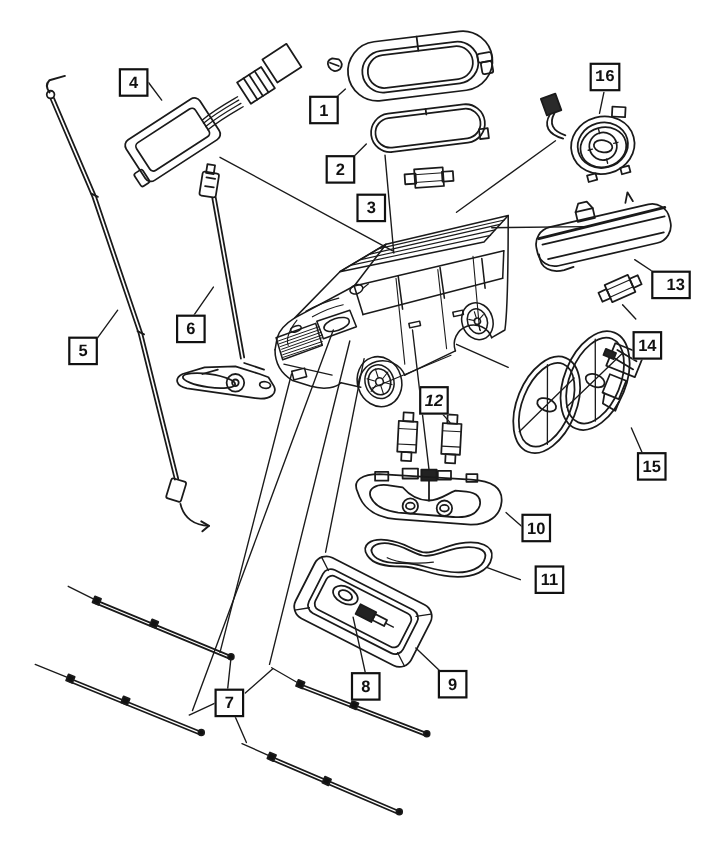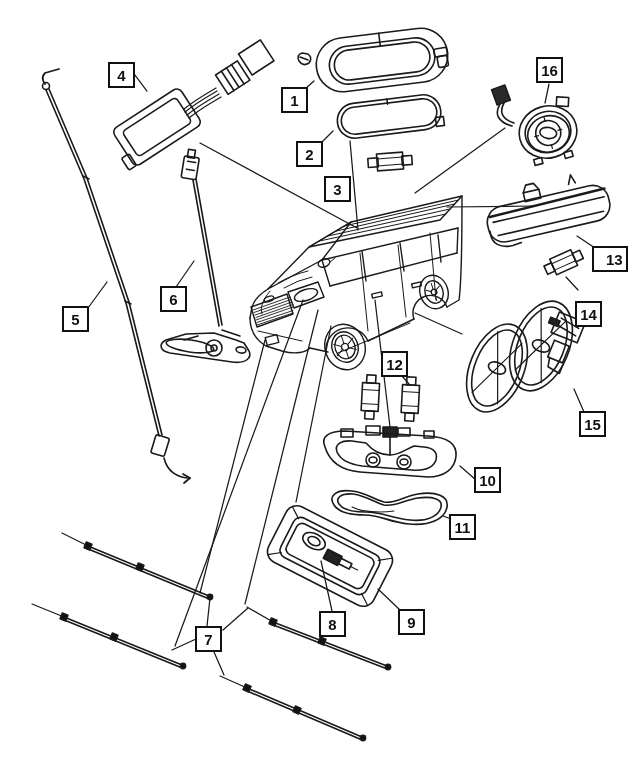--- a/index.html
+++ b/index.html
@@ -353,21 +353,21 @@
       <div class="callout" style="left: 281px; top: 87px;">1</div>
       <div class="callout" style="left: 296px; top: 141px;">2</div>
       <div class="callout" style="left: 324px; top: 176px;">3</div>
       <div class="callout" style="left: 108px; top: 62px;">4</div>
       <div class="callout" style="left: 62px; top: 306px;">5</div>
       <div class="callout" style="left: 160px; top: 286px;">6</div>
       <div class="callout" style="left: 195px; top: 626px;">7</div>
       <div class="callout" style="left: 319px; top: 611px;">8</div>
       <div class="callout" style="left: 398px; top: 609px;">9</div>
       <div class="callout" style="left: 474px; top: 467px;">10</div>
-      <div class="callout" style="left: 449px; top: 514px;">11</div>
-      <div class="callout" style="left: 381px; top: 351px;">12</div>
+      <div class="callout" style="left: 486px; top: 514px;">11</div>
+      <div class="callout" style="left: 381px; top: 351px; font-style: italic;">12</div>
       <div class="callout" style="left: 592px; top: 246px; padding-left: 12px;">13</div>
       <div class="callout" style="left: 575px; top: 301px;">14</div>
       <div class="callout" style="left: 579px; top: 411px; text-align: center;">15</div>
-      <div class="callout" style="left: 536px; top: 57px;">16</div>
+      <div class="callout" style="left: 536px; top: 57px; font-family: Liberation Mono, monospace;">16</div>
     </div>
 
 </div>
 
 </body></html>

